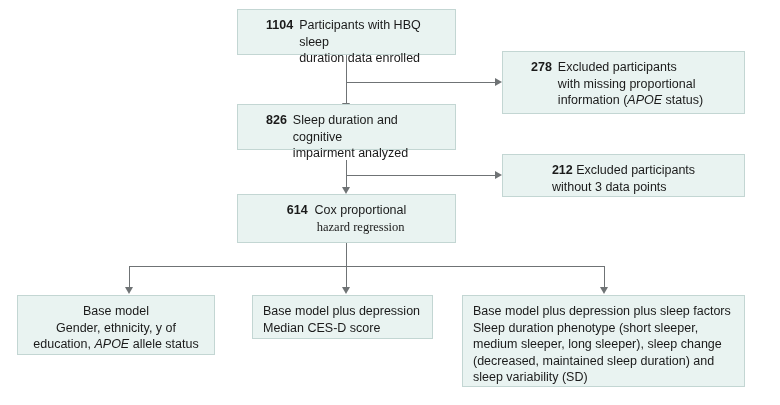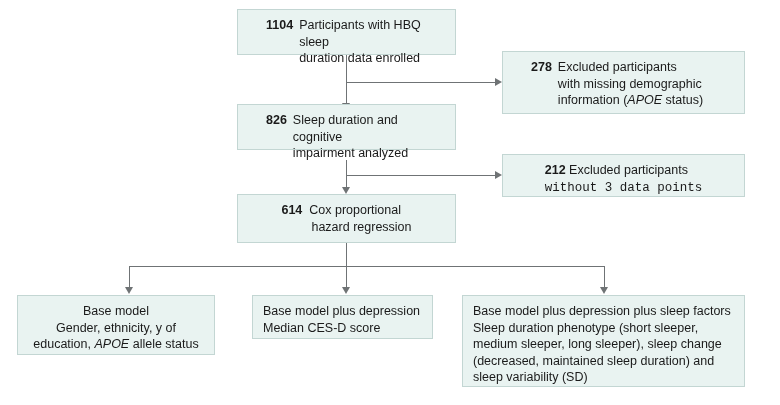--- a/index.html
+++ b/index.html
@@ -118,34 +118,34 @@
   <div class="line vline" style="left:604px; top:266px; height:21px;"></div>
   <div class="arrow-down" style="left:599.5px; top:287px;"></div>
 
   <div class="box hang" id="box-1104">
     <span class="num">1104</span>
     <span class="txt"><span>Participants with HBQ sleep</span><br><span>duration data enrolled</span></span>
   </div>
 
   <div class="box hang" id="box-278">
     <span class="num">278</span>
-    <span class="txt"><span>Excluded participants</span><br><span>with missing demographic</span><br>information (<em class="gene">APOE</em> status)</span>
+    <span class="txt"><span>Excluded participants</span><br><span>with missing proportional</span><br>information (<em class="gene">APOE</em> status)</span>
   </div>
 
   <div class="box hang" id="box-826">
     <span class="num">826</span>
     <span class="txt"><span>Sleep duration and cognitive</span><br><span>impairment analyzed</span></span>
   </div>
 
   <div class="box center-hang" id="box-212">
-    <span class="inner"><span class="num">212</span>&nbsp;<span>Excluded participants</span><br><span style="display:inline-block; text-align:left; width:100%;font-family:Liberation Mono, monospace;">without 3 data points</span></span>
+    <span class="inner"><span class="num">212</span>&nbsp;<span>Excluded participants</span><br><span style="display:inline-block; text-align:left; width:100%;">without 3 data points</span></span>
   </div>
 
   <div class="box center-hang" id="box-614">
-    <span class="inner"><span class="num">614</span>&nbsp;&nbsp;<span>Cox proportional</span><br><span style="display:inline-block; padding-left:30px;">hazard regression</span></span>
+    <span class="inner"><span class="num">614</span>&nbsp;&nbsp;<span>Cox proportional</span><br><span style="display:inline-block; padding-left:30px;font-family:Liberation Serif, serif;">hazard regression</span></span>
   </div>
 
   <div class="box" id="box-base">
     <div>Base model</div>
     <div>Gender, ethnicity, y of</div>
     <div>education, <em class="gene">APOE</em> allele status</div>
   </div>
 
   <div class="box" id="box-depression">
     <div>Base model plus depression</div>

